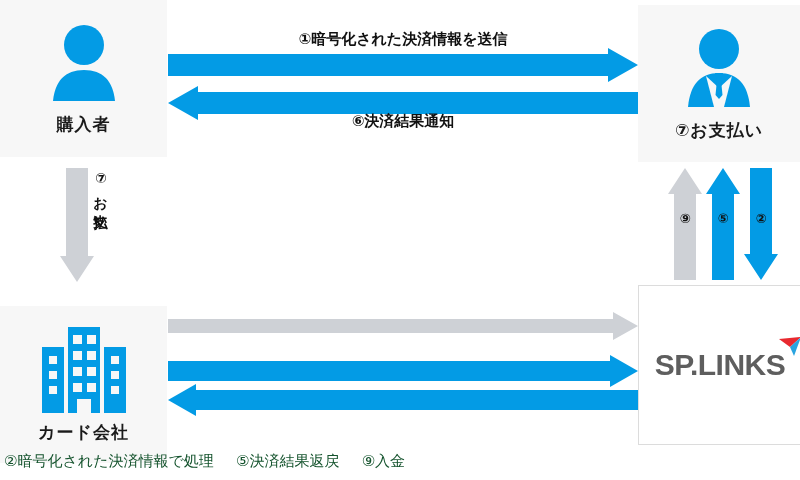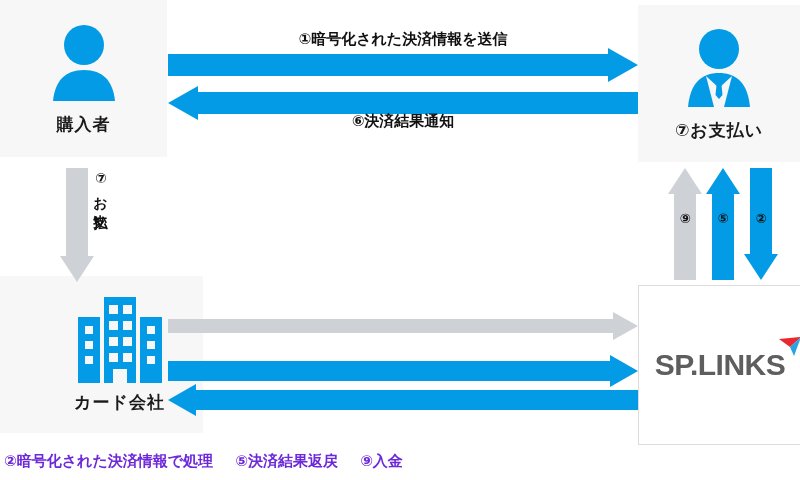--- a/index.html
+++ b/index.html
@@ -73,22 +73,22 @@
     font-weight:700;
     color:#111111;
     text-align:center;
     line-height:1;
   }
 
   
   .legend{
     position:absolute;
     font-size:15px;
-    font-weight:700;
-    color:#6d28d9;
+    font-weight:400;
+    color:#14532d;
     white-space:nowrap;
   }
   .legend span{margin-right:18px;}
 
   svg{display:block;}
 </style>
 </head>
 <body>
 
 <div id="stage">
@@ -110,21 +110,21 @@
         <path d="M45 48 C64 48 74 60 76 82 L14 82 C16 60 26 48 45 48 Z" fill="#039BE5"></path>
         <path d="M32 51 L45 63 L45 82 L40 82 Z" fill="#f7f7f7"></path>
         <path d="M58 51 L45 63 L45 82 L50 82 Z" fill="#f7f7f7"></path>
         <path d="M41 48 L49 48 L47 54 L43 54 Z" fill="#039BE5"></path>
         <path d="M43 55 L47 55 L48.5 70 L45 74 L41.5 70 Z" fill="#039BE5"></path>
       </svg>
     </span>
     <span class="actor-label">⑦お支払い</span>
   </div>
 
-  <div class="actor-panel" style="left:0px;top:276px;width:167px;height:157px;padding-left:36px;">
+  <div class="actor-panel" style="left:0px;top:306px;width:167px;height:157px;">
     <span class="actor-icon">
       <svg width="100" height="90" viewBox="0 0 100 90">
         <rect x="8" y="22" width="22" height="66" fill="#039BE5"></rect>
         <rect x="34" y="2" width="32" height="86" fill="#039BE5"></rect>
         <rect x="70" y="22" width="22" height="66" fill="#039BE5"></rect>
         <g fill="#f7f7f7">
           <rect x="15" y="31" width="8" height="8"></rect>
           <rect x="15" y="46" width="8" height="8"></rect>
           <rect x="15" y="61" width="8" height="8"></rect>
           <rect x="77" y="31" width="8" height="8"></rect>

